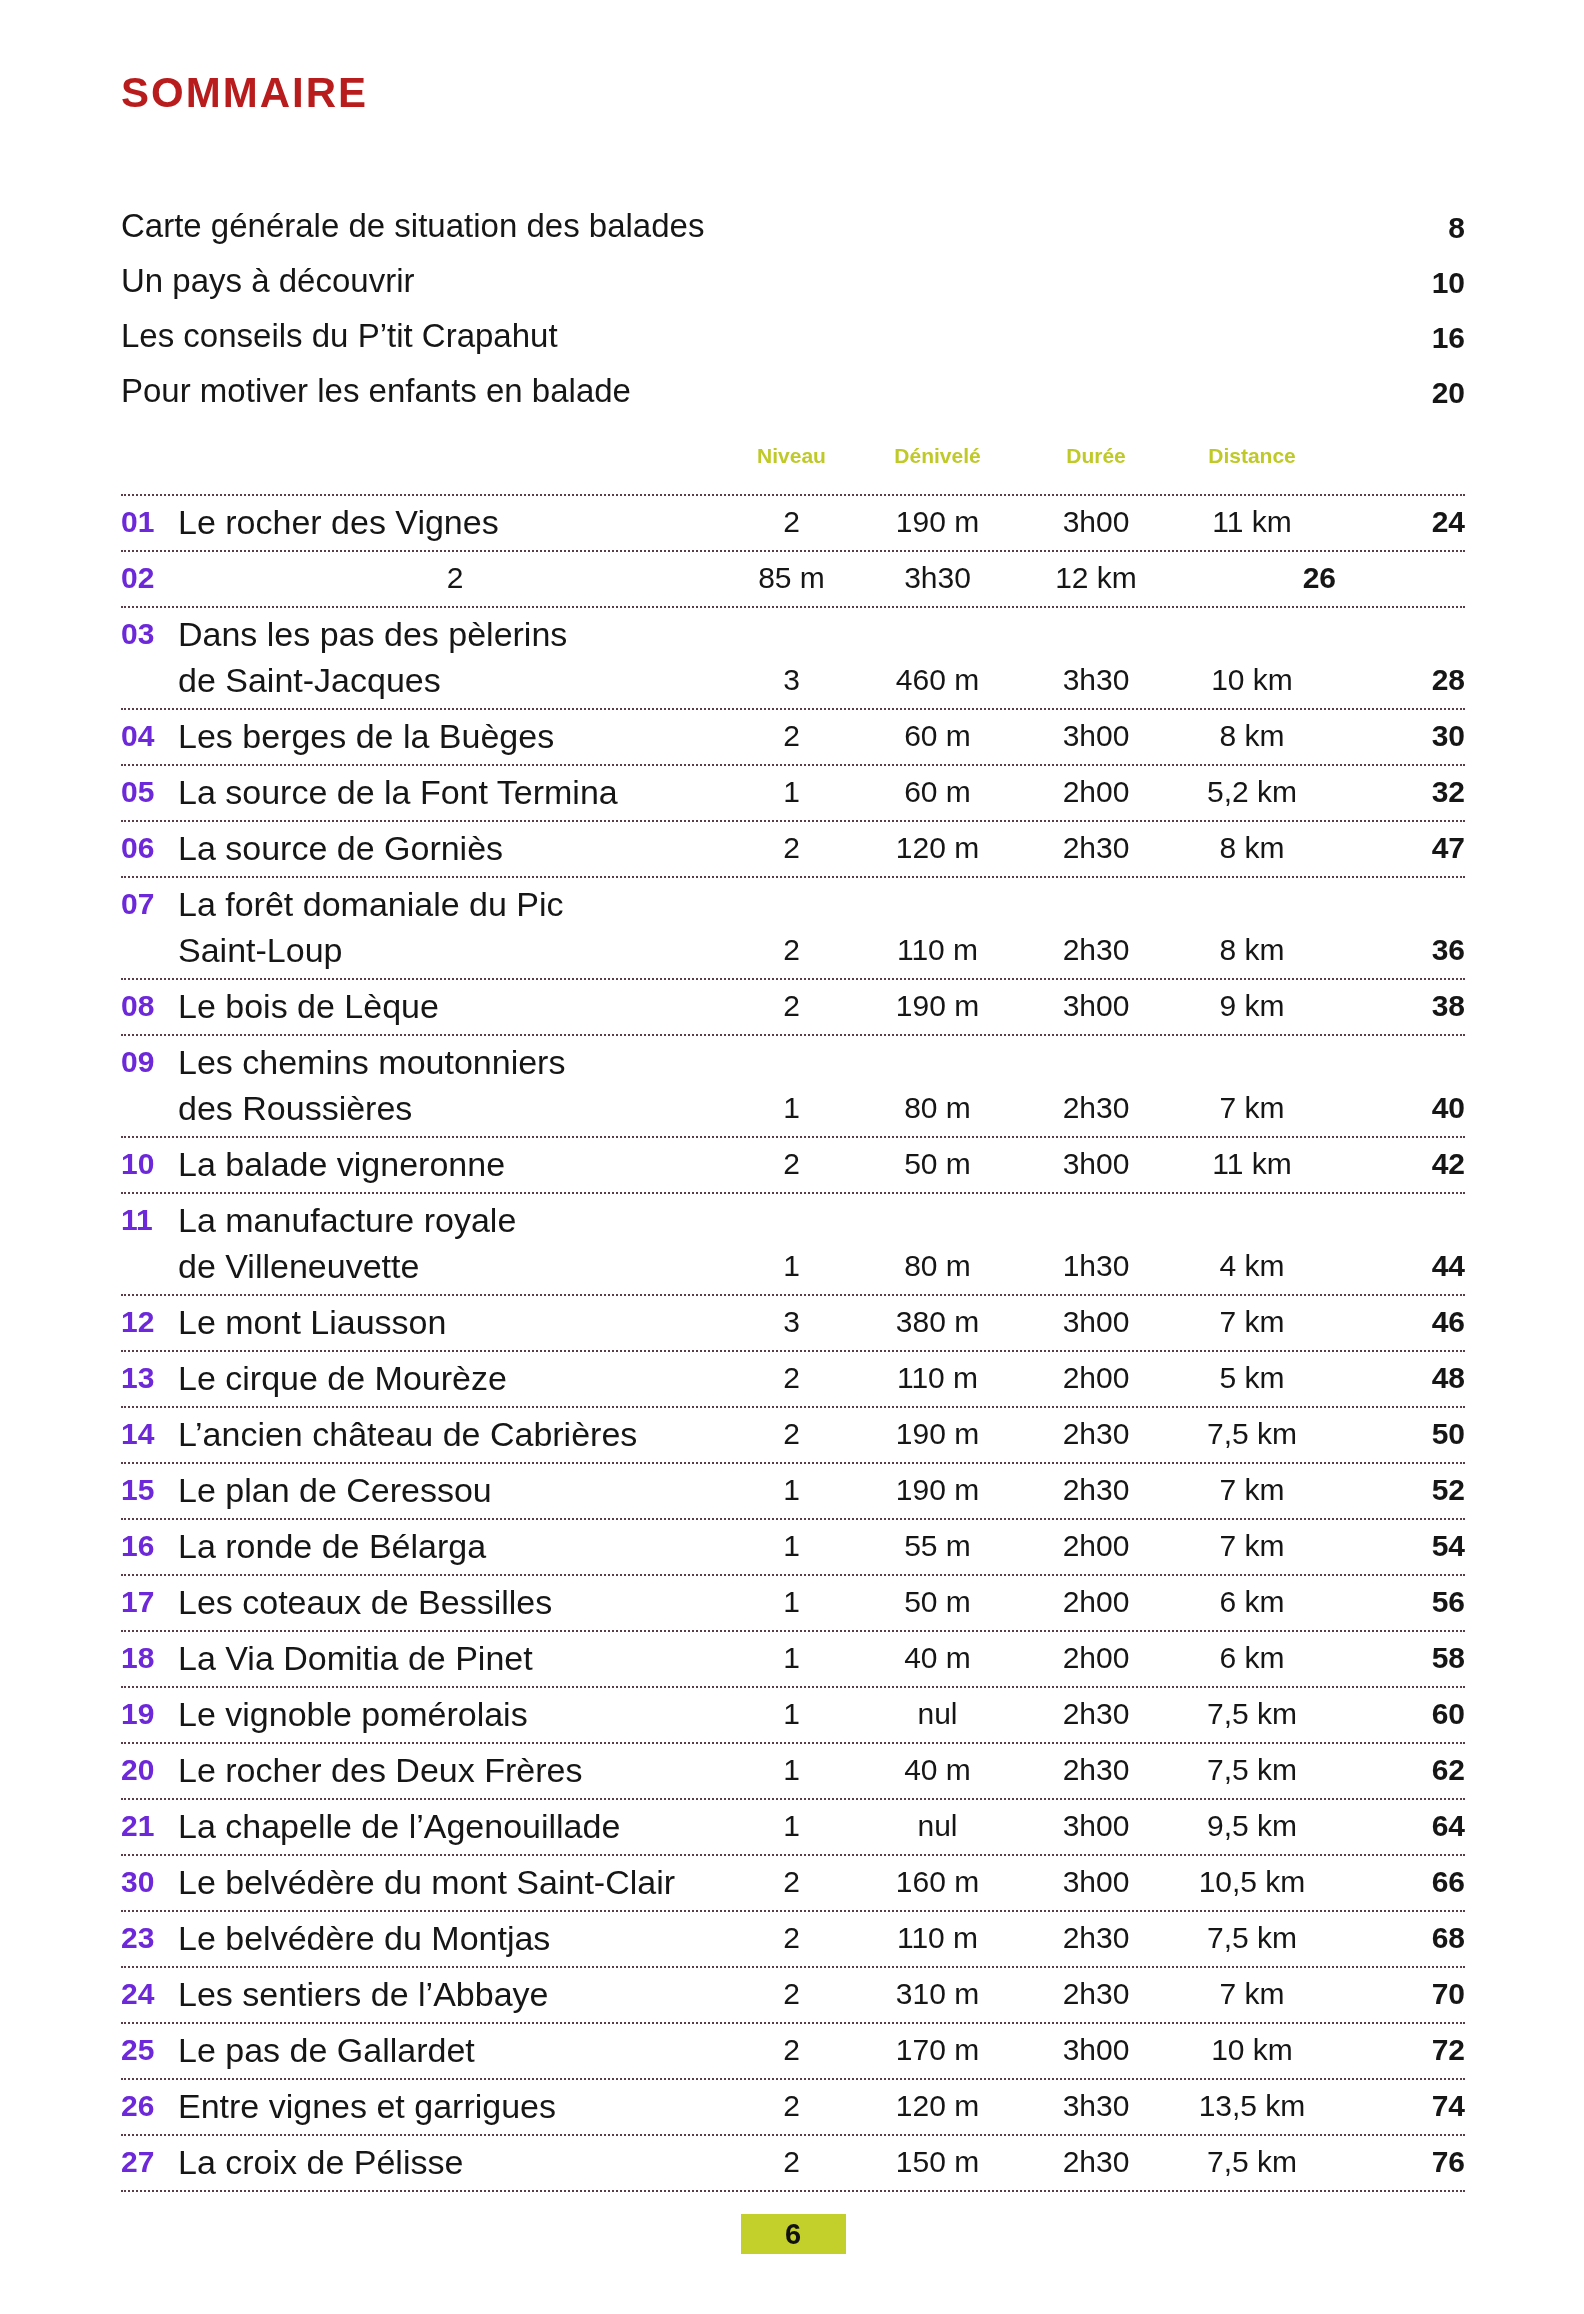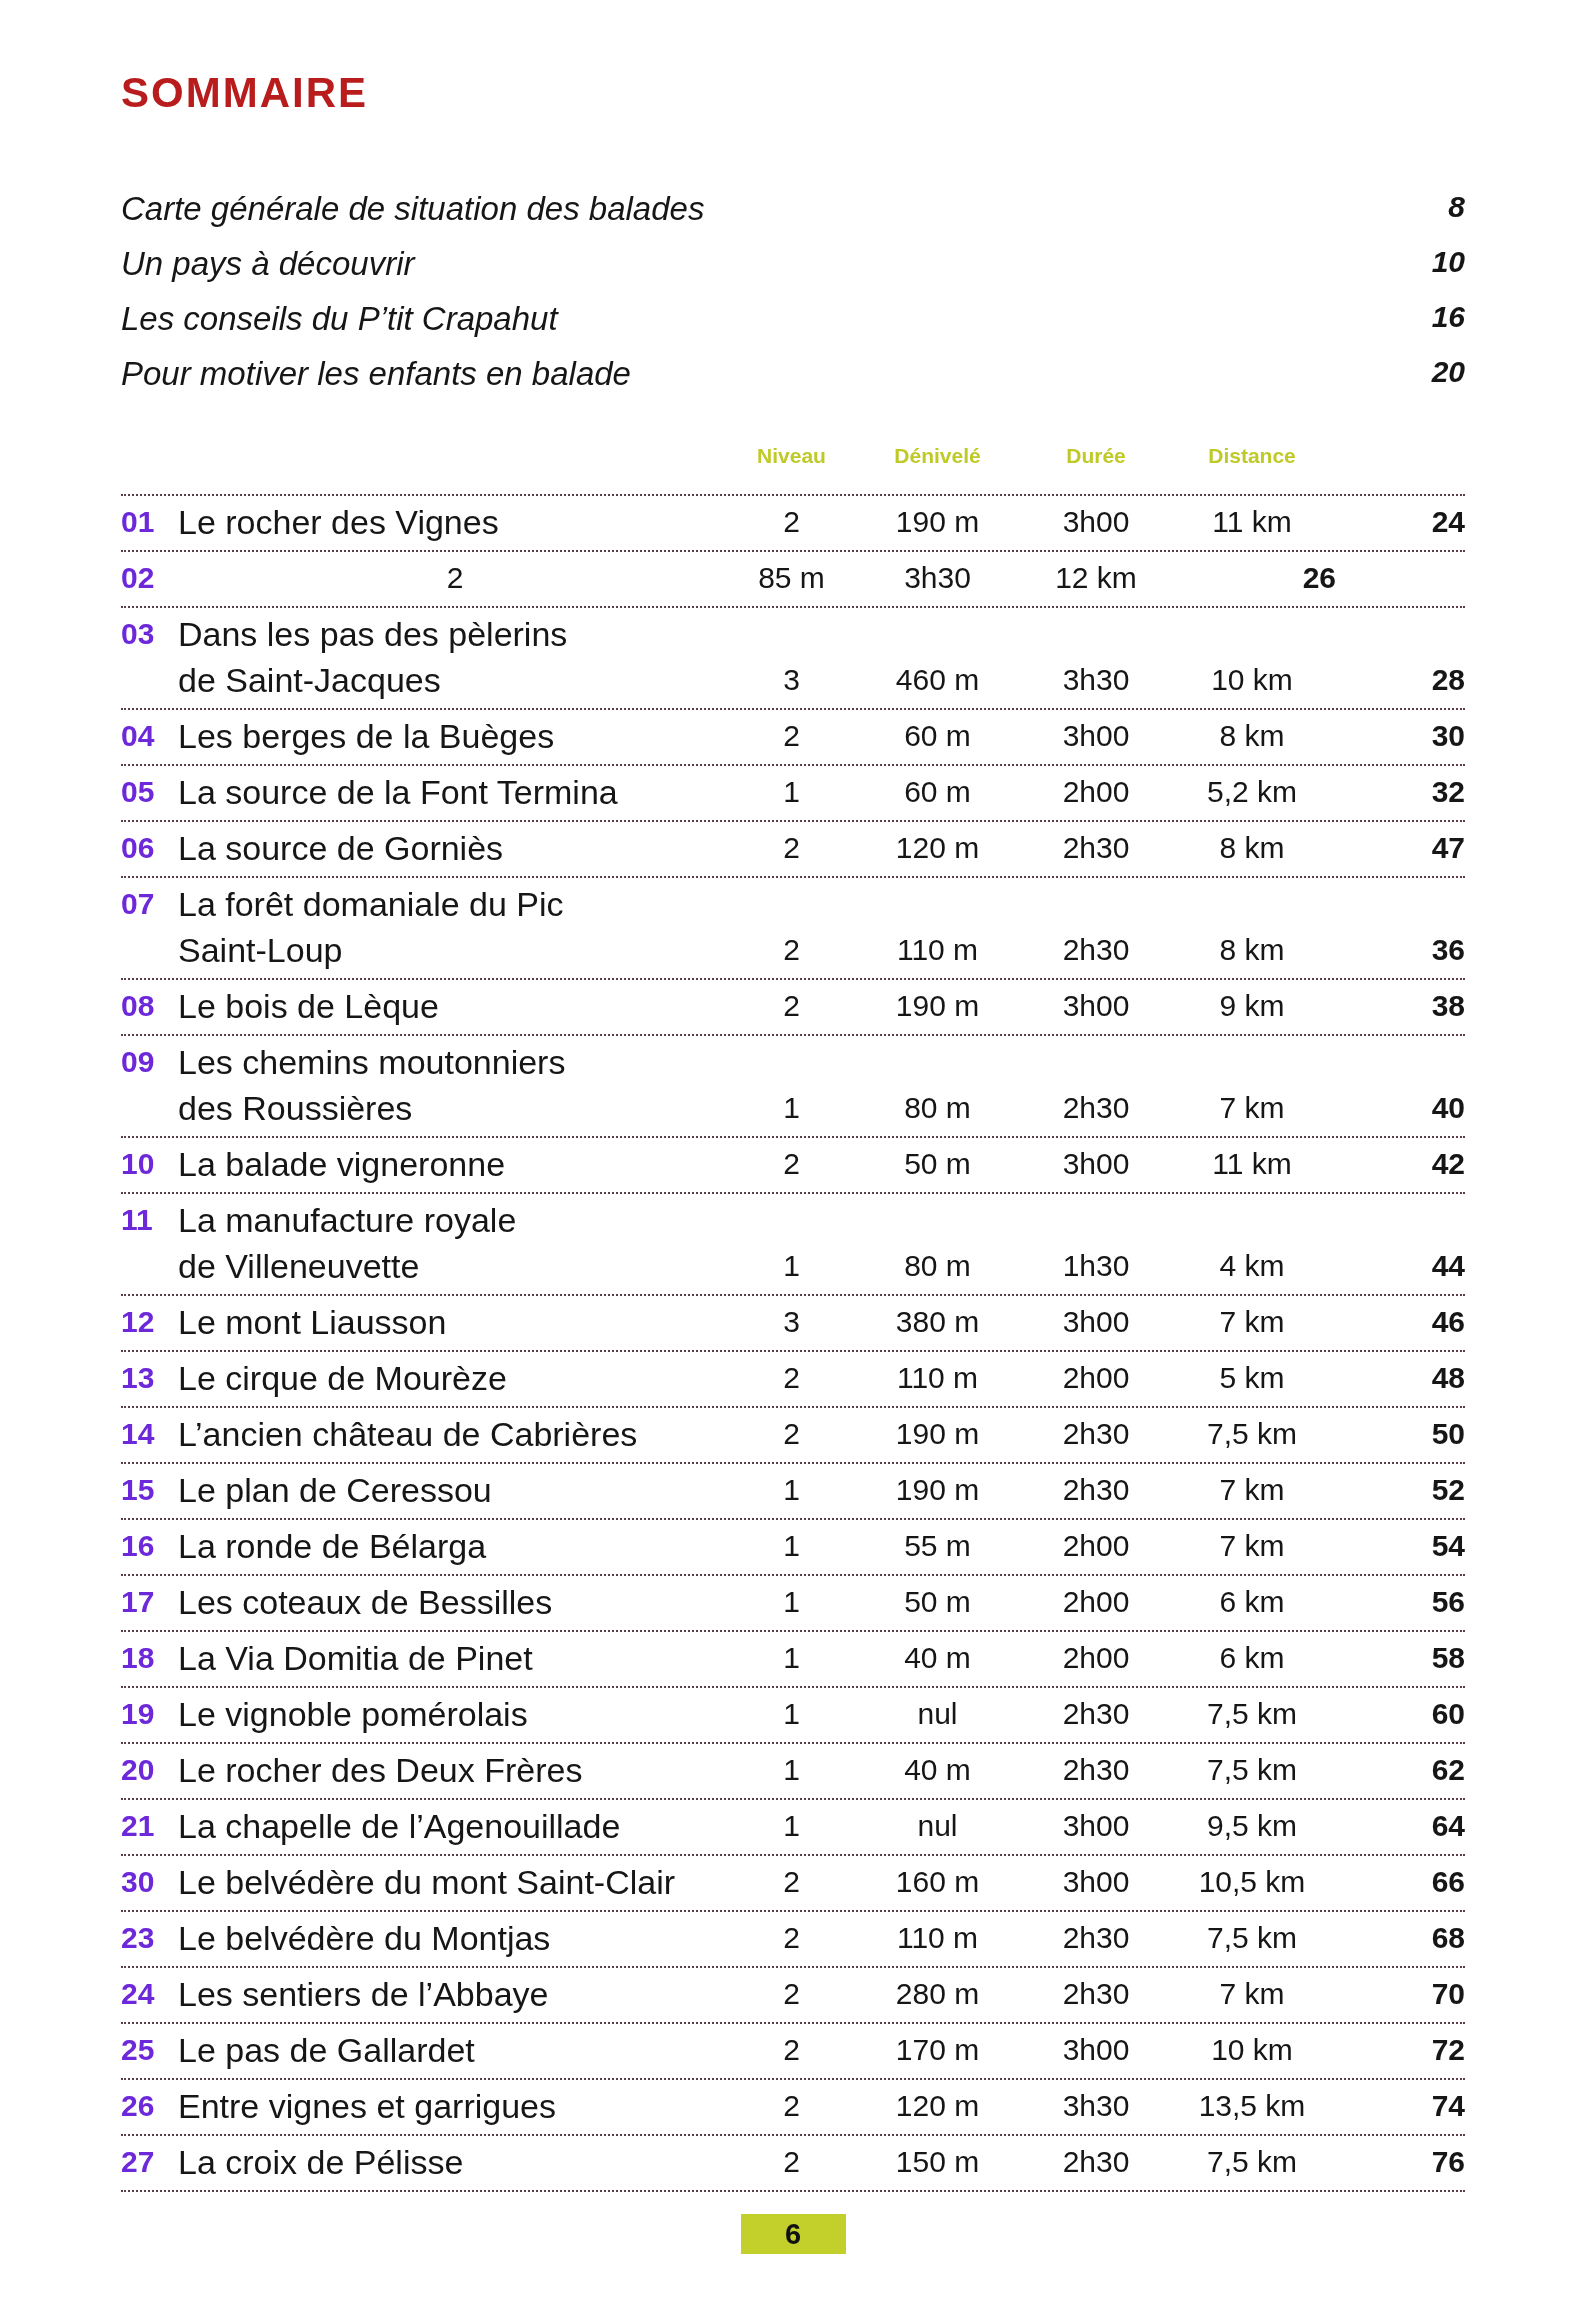--- a/index.html
+++ b/index.html
@@ -18,23 +18,22 @@
     color:#b91c1c;
     font-size:42px;
     font-weight:bold;
     letter-spacing:2px;
     margin:0 0 73px 0;
   }
   .intro{margin:0 0 34px 0;}
   .intro-row{
     display:flex;
     justify-content:space-between;
-    align-items:flex-start;
+    align-items:flex-end;
     height:55px;
-    font-style:italic;
   }
   .intro-label{font-size:33px;}
   .intro-page{font-size:30px;font-weight:bold;}
   
   .grid{
     display:grid;
     grid-template-columns:57px 1fr 119px 173px 144px 168px 129px;
   }
   .toc-header{
     margin:0 0 26px 0;
@@ -390,21 +389,21 @@
     <div class="cell-val">7,5 km</div>
     <div class="cell-page">68</div>
   </div>
 
   <div class="grid toc-row">
     <div class="cell-num">24</div>
     <div class="cell-title">
           <div>Les sentiers de l’Abbaye</div>
         </div>
     <div class="cell-val">2</div>
-    <div class="cell-val">280 m</div>
+    <div class="cell-val">310 m</div>
     <div class="cell-val">2h30</div>
     <div class="cell-val">7 km</div>
     <div class="cell-page">70</div>
   </div>
 
   <div class="grid toc-row">
     <div class="cell-num">25</div>
     <div class="cell-title">
           <div>Le pas de Gallardet</div>
         </div>

